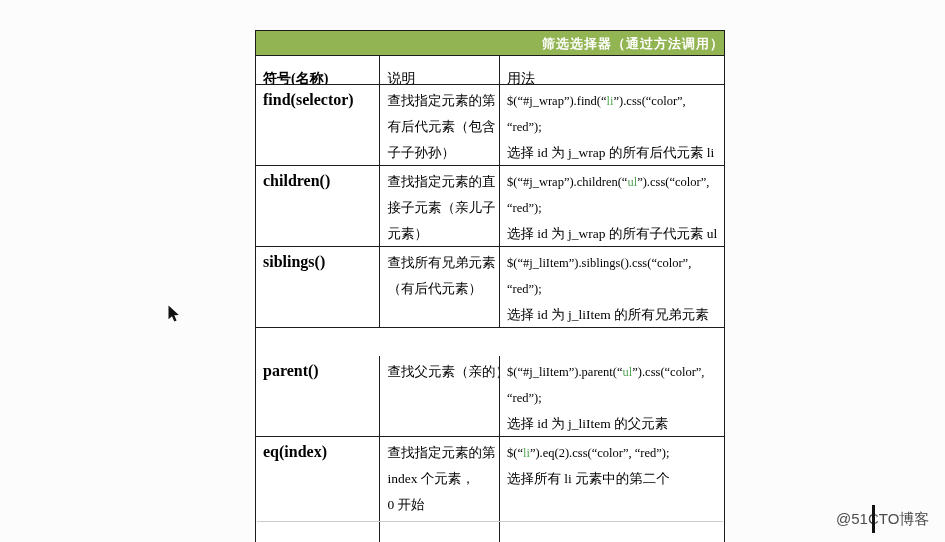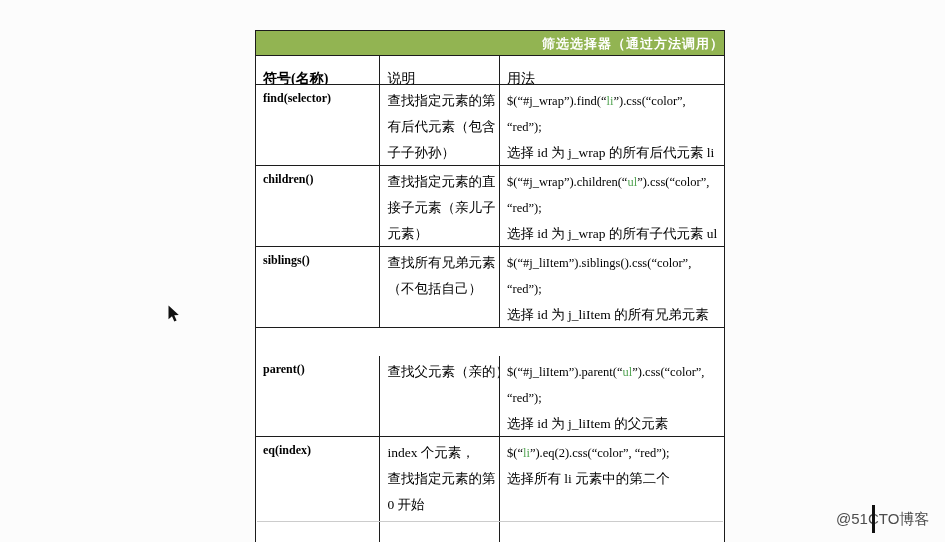--- a/index.html
+++ b/index.html
@@ -31,21 +31,21 @@
     letter-spacing: 1px;
     text-align: right;
     border-bottom: 1px solid var(--border, #1c1c1c);
   }
   .trow { display: flex; border-bottom: 1px solid var(--border, #1c1c1c); }
   .trow:last-child { border-bottom: none; }
   .cell {
     overflow: hidden;
     padding: 3px 0 0 7px;
   }
-  .c1 { width: 125px; border-right: 1px solid var(--border, #1c1c1c); font-weight: bold; font-size: 12px; }
+  .c1 { width: 125px; border-right: 1px solid var(--border, #1c1c1c); font-weight: bold; font-size: 16px; }
   .c2 { width: 120px; border-right: 1px solid var(--border, #1c1c1c); font-size: 13.5px; }
   .c3 { width: 225px; font-size: 12.5px; }
   .header-row { height: 29px; }
   .header-row .cell { padding-top: 14px; font-size: 14px; }
   .header-row .c1 { font-weight: bold; }
   .header-row .c2, .header-row .c3 { font-weight: normal; }
   .body-row .c1 { padding-top: 6px; }
   .line { line-height: 26px; white-space: nowrap; }
   .cnline { font-size: 13.5px; }
   .green { color: var(--code-green, #55a555); }
@@ -115,21 +115,21 @@
           <div class="cell c3">
             <div class="line"><span>$(“#j_wrap”).children(“</span><span class="green">ul</span><span>”).css(“color”,</span></div>
             <div class="line"><span>“red”);</span></div>
             <div class="line cnline"><span>选择 id 为 j_wrap 的所有子代元素 ul</span></div>
           </div>
         </div>
         <div class="trow body-row" style="height: 81px; justify-content: flex-end;">
           <div class="cell c1">siblings()</div>
           <div class="cell c2">
             <div class="line">查找所有兄弟元素</div>
-            <div class="line">（不包括自己）</div>
+            <div class="line">（有后代元素）</div>
           </div>
           <div class="cell c3">
             <div class="line"><span>$(“#j_liItem”).siblings().css(“color”,</span></div>
             <div class="line"><span>“red”);</span></div>
             <div class="line cnline"><span>选择 id 为 j_liItem 的所有兄弟元素</span></div>
           </div>
         </div>
         <div class="trow body-row" style="height: 81px; margin-top: 28px;">
           <div class="cell c1">parent()</div>
           <div class="cell c2">
@@ -137,22 +137,22 @@
           </div>
           <div class="cell c3">
             <div class="line"><span>$(“#j_liItem”).parent(“</span><span class="green">ul</span><span>”).css(“color”,</span></div>
             <div class="line"><span>“red”);</span></div>
             <div class="line cnline"><span>选择 id 为 j_liItem 的父元素</span></div>
           </div>
         </div>
         <div class="trow body-row" style="height: 107px;">
           <div class="cell c1">eq(index)</div>
           <div class="cell c2">
+            <div class="line">查找指定元素的第</div>
             <div class="line">index 个元素，</div>
-            <div class="line">查找指定元素的第</div>
             <div class="line">0 开始</div>
           </div>
           <div class="cell c3">
             <div class="line"><span>$(“</span><span class="green">li</span><span>”).eq(2).css(“color”, “red”);</span></div>
             <div class="line cnline"><span>选择所有 li 元素中的第二个</span></div>
           </div>
         </div>
       </div>
   </div>
 

